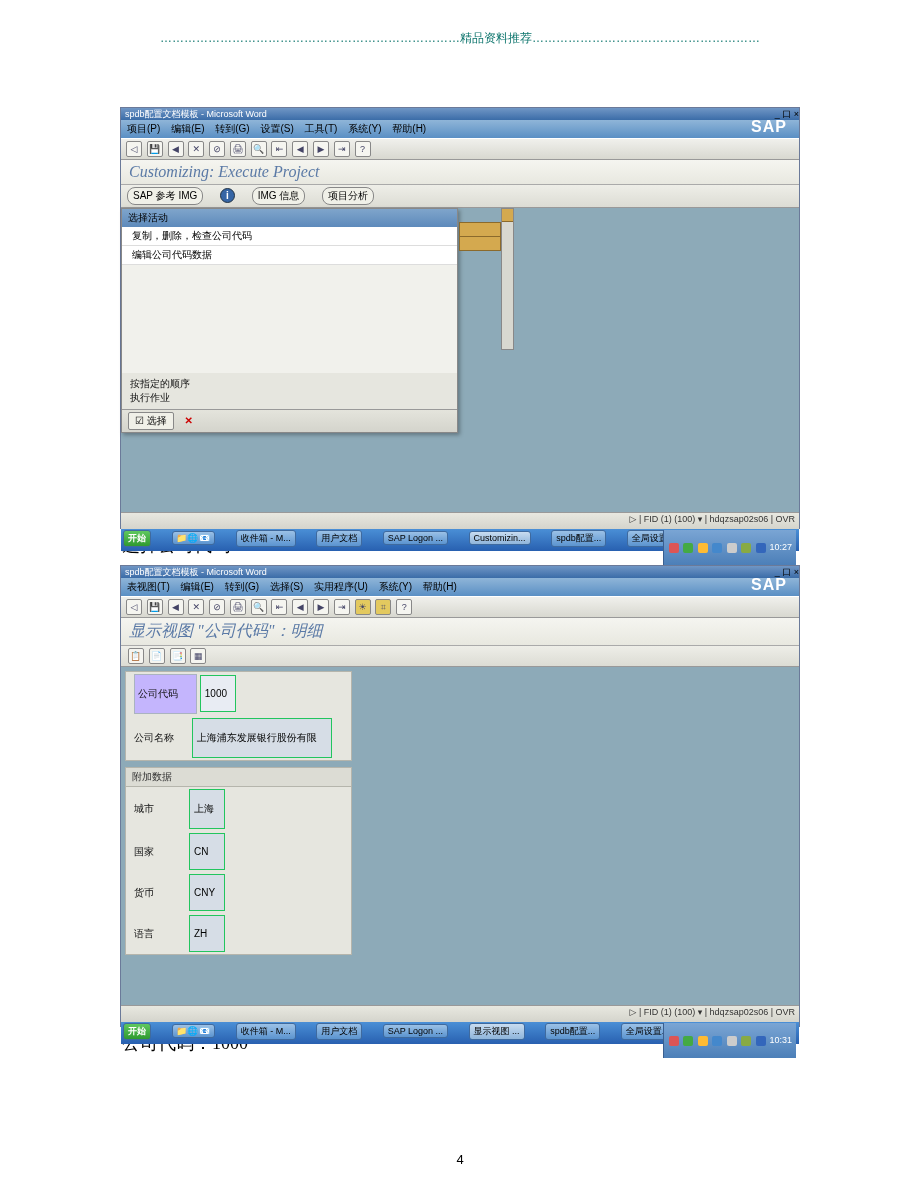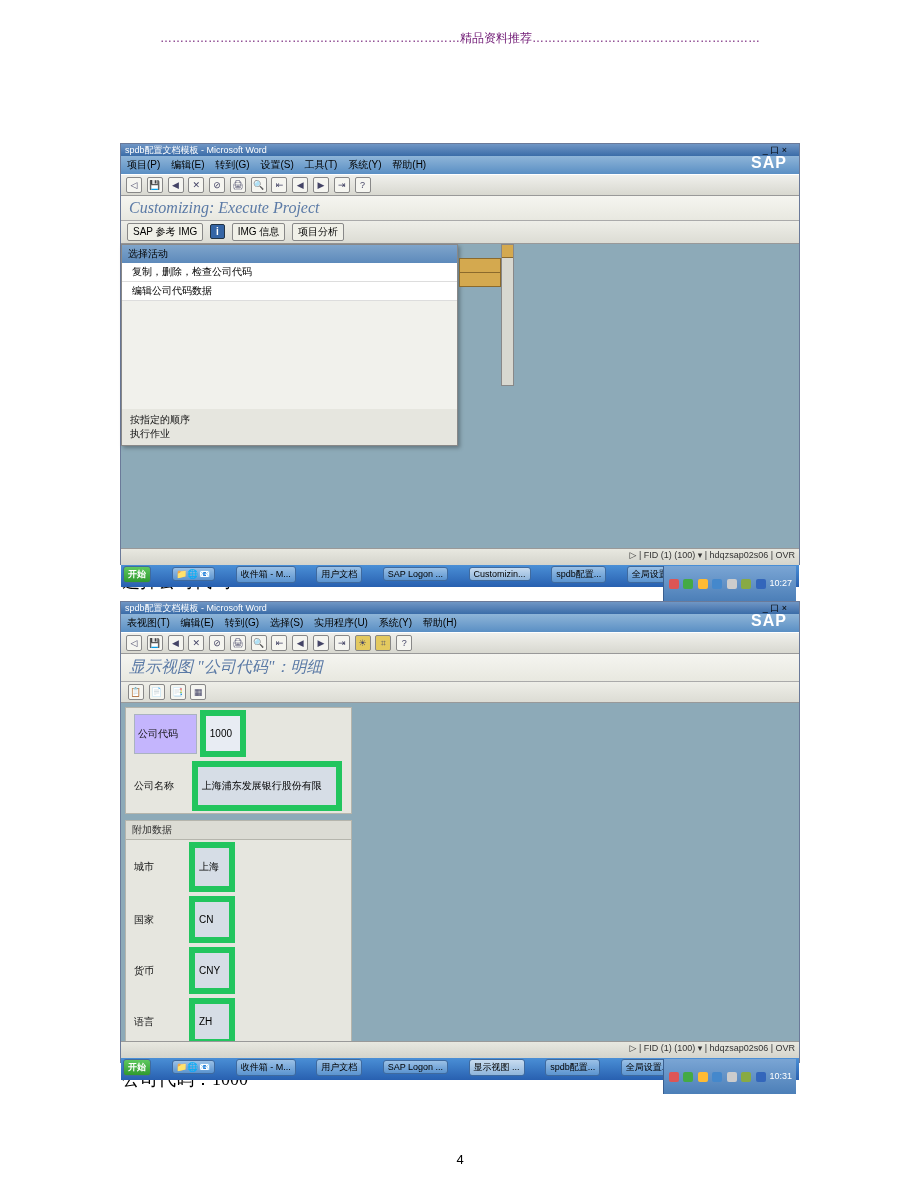--- a/index.html
+++ b/index.html
@@ -1,28 +1,28 @@
 <!DOCTYPE html>
 <html><head>
 <meta charset="utf-8">
 <style>
   body{margin:0;background:#fff;font-family:"SimSun","Microsoft YaHei",sans-serif;font-size:11px;width:920px}
   .page{width:920px;height:1191px;position:relative;box-sizing:border-box;padding:30px 120px 0 120px}
-  .dotted-header{font-size:12px;color:#701a75;text-align:center;margin:0 0 96px 0}
+  .dotted-header{font-size:12px;color:#0f766e;text-align:center;margin:0 0 60px 0}
   .sap-window{border:1px solid #6b7a99;background:#8daab8;position:relative}
   .titlebar{height:12px;background:linear-gradient(#7096c5,#3b6ca8);color:#fff;font-size:9px;padding:0 4px;position:relative}
-  .win-controls{position:absolute;right:12px;top:0;font-size:9px;color:#000}
+  .win-controls{position:absolute;right:0;top:0;font-size:9px;color:#000}
   .menubar{background:linear-gradient(#8fb5d8,#5a8fc4);color:#000;font-size:10px;padding:2px 6px;position:relative}
   .menubar span{margin-right:8px;cursor:default}
   .sap-logo{position:absolute;right:4px;top:-2px;font-weight:bold;color:#fff;font-family:Arial;font-size:16px;letter-spacing:1px}
   .toolbar{background:linear-gradient(#f0f0ec,#d8d8d0);border-top:1px solid #fff;border-bottom:1px solid #999;padding:2px 4px;font-size:10px;color:#333}
   .tb-icon{display:inline-block;width:14px;height:14px;border:1px solid #888;background:#f5f5f0;border-radius:2px;vertical-align:middle;margin:0 1px;font-size:9px;text-align:center;line-height:14px;color:#446}
   .screen-title{background:linear-gradient(#f5f5f0,#e8e8e0);color:#5b7aa6;font-style:italic;font-family:"Times New Roman";font-size:16px;padding:3px 8px;border-bottom:1px solid #aaa}
   .subtoolbar{background:linear-gradient(#eeeee8,#dcdcd4);padding:2px 6px;border-bottom:1px solid #999;font-size:10px}
-  .subtoolbar .btn{display:inline-block;padding:1px 5px;border:1px solid #888;background:#f0f0e8;border-radius:2px;margin-right:4px;font-size:10px}
+  .subtoolbar .btn{display:inline-block;padding:1px 5px;border:1px solid #888;background:#f0f0e8;border-radius:8px;margin-right:14px;font-size:10px}
   .client-area{background:#8daab8;position:relative}
   .dialog{position:absolute;background:#e6e6df;border:1px solid #888;box-shadow:2px 2px 4px rgba(0,0,0,.3)}
   .dlg-title{background:linear-gradient(#7fa5cb,#5d8abb);color:#000;font-size:10px;padding:2px 6px}
   .dlg-body{padding:0}
   .list-row{background:#fff;border-bottom:1px solid #ddd;padding:2px 10px;font-size:10px;color:#000}
   .dlg-footer-text{padding:4px 8px;font-size:10px;color:#111}
   .dlg-buttons{background:linear-gradient(#e4e4dc,#d4d4cc);border-top:1px solid #999;padding:2px 6px;font-size:10px}
   .dlg-buttons .btn{display:inline-block;padding:1px 6px;border:1px solid #888;background:#f0f0e8;border-radius:2px;margin-right:4px}
   .dlg-buttons .x{color:#c00;display:inline-block;margin-left:4px;font-weight:bold}
   .orange-box{position:absolute;background:#d4a94f;border:1px solid #8b6a2c}
@@ -32,21 +32,21 @@
   .taskbar{background:linear-gradient(#4a8fd6,#2860b0);height:20px;font-size:9px;color:#fff;padding:1px 2px;position:relative}
   .taskbar .tbtn{display:inline-block;background:linear-gradient(#9bc1e6,#5b94d0);border:1px solid #3f6a9e;border-radius:3px;padding:1px 4px;margin-right:18px;color:#000;font-size:9px}
   .taskbar .startbtn{background:linear-gradient(#5fc85f,#2f9a2f);color:#fff;font-weight:bold}
   .taskbar .tray{position:absolute;right:3px;top:1px;background:linear-gradient(#7aa5d4,#4c7fb8);padding:12px 4px;border-left:1px solid #3a5f90;color:#fff;font-size:9px}
   .tray-ic{display:inline-block;width:10px;height:10px;margin:0 1px;border-radius:2px;vertical-align:middle}
   .caption{font-family:"SimSun";font-size:18px;margin:4px 0 8px 2px}
   .form-panel{background:#e6e6df;border:1px solid #b5b5ac}
   .panel-title{background:#dcdcd4;padding:2px 6px;font-size:10px;color:#333;border-bottom:1px solid #b5b5ac}
   .fld-row{padding:2px 8px;font-size:10px}
   .fld-row .lbl{display:inline-block;width:55px;color:#111}
-  .fld-row .val{display:inline-block;background:#d6dde6;border:6px solid #22c55e;padding:12px 4px;min-width:26px;font-size:10px}
+  .fld-row .val{display:inline-block;background:#d6dde6;border:1px solid #22c55e;padding:12px 4px;min-width:26px;font-size:10px}
   .doc-bar{background:linear-gradient(#eeeee8,#dcdcd4);border-top:1px solid #aaa;padding:2px 6px;font-size:10px;color:#000}
   .pagenum{position:absolute;bottom:24px;left:0;right:0;text-align:center;font-size:13px}
 </style>
 </head>
 <body>
 
 <div class="page">
   <div class="dotted-header">…………………………………………………………………精品资料推荐…………………………………………………</div>
 
   <div class="sap-window" style="height:420px">
@@ -90,20 +90,24 @@
       <div class="dialog" style="left:0;top:0;width:335px">
         <div class="dlg-title">选择活动</div>
         <div class="dlg-body">
           <div class="list-row">复制，删除，检查公司代码</div>
           <div class="list-row">编辑公司代码数据</div>
           <div style="height:108px;background:#f1f1ec"></div>
         </div>
         <div class="dlg-footer-text">
           <div>按指定的顺序</div>
           <div>执行作业</div>
+        </div>
+        <div class="dlg-buttons">
+          <span class="btn">☑ <span>选择</span></span>
+          <span class="x">✕</span>
         </div>
       </div>
 
       <div class="orange-box" style="left:338px;top:14px;width:40px;height:13px"></div>
       <div class="orange-box" style="left:338px;top:28px;width:40px;height:13px"></div>
       <div class="scroll-box" style="left:380px;top:0;width:11px;height:140px">
         <div style="background:#d4a94f;height:12px;border-bottom:1px solid #8b6a2c"></div>
       </div>
     </div>
     <div class="statusbar">

